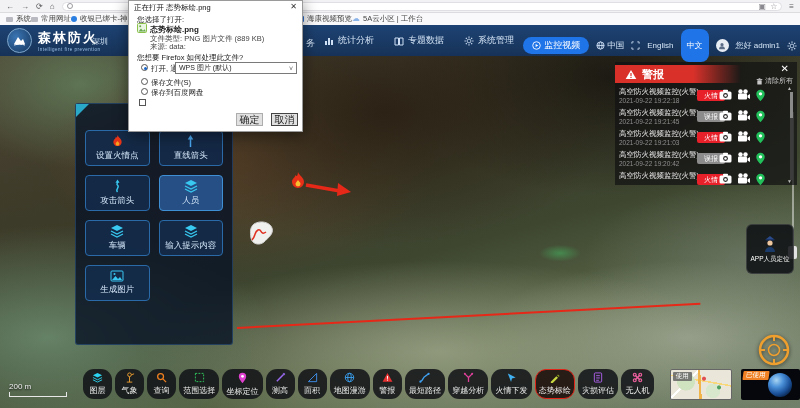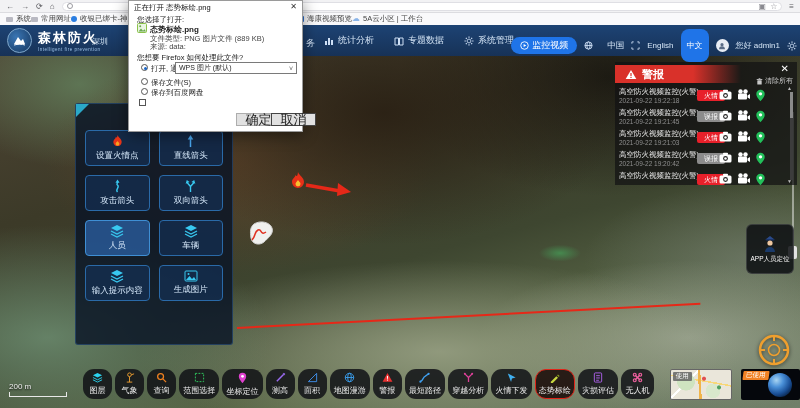--- a/index.html
+++ b/index.html
@@ -33,21 +33,21 @@
   #brand{left:38px;top:4px}
   #brand .t{font-size:13px;font-weight:bold;color:#fff;letter-spacing:2px}
   #brand .s{font-size:4.5px;color:#9fc3e8;letter-spacing:.5px}
   #region{left:92px;top:11px;font-size:8px;color:#cfe0f0}
   #navpartial{left:306px;top:12px;font-size:9px}
   #nav{left:324px;top:0;height:31px;display:flex;align-items:center;gap:20px}
   .nav-item{display:flex;align-items:center;gap:4px;font-size:9px;color:#d5e5f6}
   #hdr-right{right:3px;top:0;height:41px;display:flex;align-items:center;gap:7px}
   #btn-monitor{display:flex;align-items:center;gap:3px;background:#1f74e8;color:#fff;
     border-radius:10px;font-size:9px;padding:2px 9px}
-  .hsmall{display:flex;align-items:center;gap:14px;font-size:8.5px}
+  .hsmall{display:flex;align-items:center;gap:2px;font-size:8.5px}
   #lang-zh{background:#1f74e8;color:#fff;border-radius:8px;font-size:8px;padding:11px 6px}
   #lang-en{font-size:8px}
   #avatar{width:13px;height:13px;border-radius:50%;background:#e8edf4;display:flex;align-items:center;justify-content:center}
 
   
   #map{left:0;top:56px;width:800px;height:352px;z-index:0;background-color:#44503a;
     background-image:
       radial-gradient(ellipse 30px 12px at 70% 56%, rgba(70,140,80,.95), transparent 70%),
       radial-gradient(ellipse 340px 190px at 48% 16%, rgba(42,32,20,.92), rgba(42,32,20,0) 70%),
       radial-gradient(ellipse 300px 170px at 76% 6%, rgba(24,22,16,.88), transparent 70%),
@@ -129,22 +129,22 @@
   #dialog{left:128px;top:0;width:175px;height:132px;background:#fff;border:1px solid #9a9a9a;
     box-shadow:0 3px 14px rgba(0,0,0,.45);z-index:9;font-size:7.5px;color:#222}
   #dlg-title{left:5px;top:2px;font-size:7.5px;color:#111}
   #dlg-close{right:5px;top:1px;font-size:8px;color:#333}
   .dlg-line{position:absolute;left:8px;white-space:nowrap}
   .radio{position:absolute;width:7px;height:7px;border:1px solid #555;border-radius:50%;background:#fff}
   .radio.on::after{content:"";position:absolute;left:1.5px;top:1.5px;width:3px;height:3px;border-radius:50%;background:#1a66c8}
   .checkbox{position:absolute;width:7px;height:7px;border:1px solid #555;background:#fff}
   #dlg-select{left:46px;top:61px;width:122px;height:12px;border:1px solid #7a7a7a;background:#fff;
     display:flex;align-items:center;justify-content:space-between;padding:0 3px;font-size:7px}
-  .dlg-btn{position:absolute;top:112px;width:45px;height:13px;background:#e1e1e1;border:1px solid #adadad;
-    font-size:13px;display:flex;align-items:center;justify-content:center;color:#222}
+  .dlg-btn{position:absolute;top:112px;width:27px;height:13px;background:#e1e1e1;border:1px solid #adadad;
+    font-size:10px;display:flex;align-items:center;justify-content:center;color:#222}
   #dlg-ok{left:107px}
   #dlg-cancel{left:142px;border-color:#444}
 </style>
 </head>
 <body>
 
 <div id="screen">
 
   <div id="map" class="abs"></div>
   <div id="redline" class="abs"></div>
@@ -322,27 +322,20 @@
           </svg>
         <span class="lbl">直线箭头</span>
         </div>
       <div class="pbtn">
         <svg width="13" height="14" viewBox="0 0 14 15" stroke="#38c8f0" fill="none">
             <path d="M7 14C4 11 10 9 7 6.5 5 5 8 4.5 7 2.5" stroke-width="1.5"></path>
             <path d="M4.8 4L7 0.5 9.2 4" fill="#38c8f0" stroke="none"></path>
           </svg>
         <span class="lbl">攻击箭头</span>
         </div>
-      <div class="pbtn">
-        <svg width="13" height="14" viewBox="0 0 14 15" stroke="#38c8f0" fill="none">
-            <path d="M7 14V8M7 8L3 3.5M7 8l4-4.5" stroke-width="1.5"></path>
-            <path d="M1.8 5L3 1l3 2.2zM12.2 5L11 1 8 3.2z" fill="#38c8f0" stroke="none"></path>
-          </svg>
-        <span class="lbl">双向箭头</span>
-        </div>
       <div class="pbtn sel">
         <svg width="14" height="14" viewBox="0 0 14 14" stroke="#38c8f0" fill="none">
             <path d="M7 1l6 3-6 3-6-3z" fill="#38c8f0" stroke="none"></path>
             <path d="M1 7l6 3 6-3M1 10l6 3 6-3" stroke-width="1.2"></path>
           </svg>
         <span class="lbl">人员</span>
         </div>
       <div class="pbtn">
         <svg width="14" height="14" viewBox="0 0 14 14" stroke="#38c8f0" fill="none">
             <path d="M7 1l6 3-6 3-6-3z" fill="#38c8f0" stroke="none"></path>

